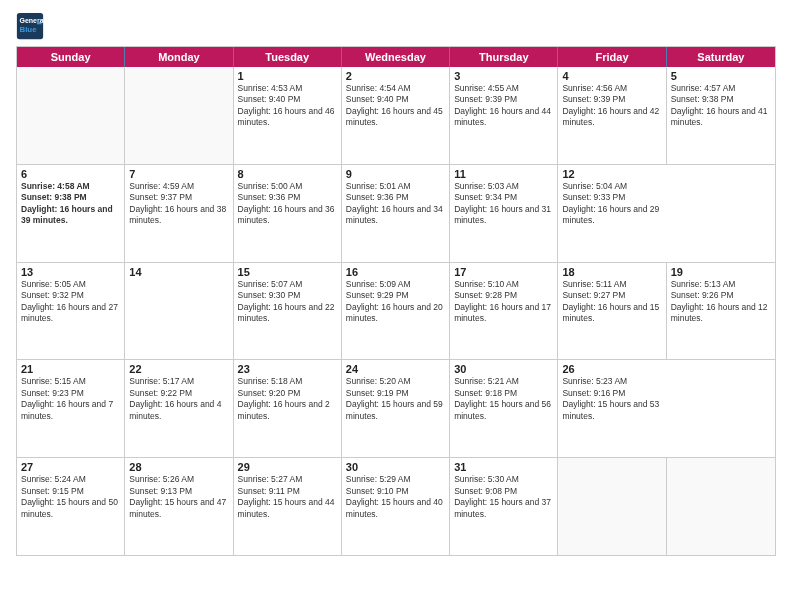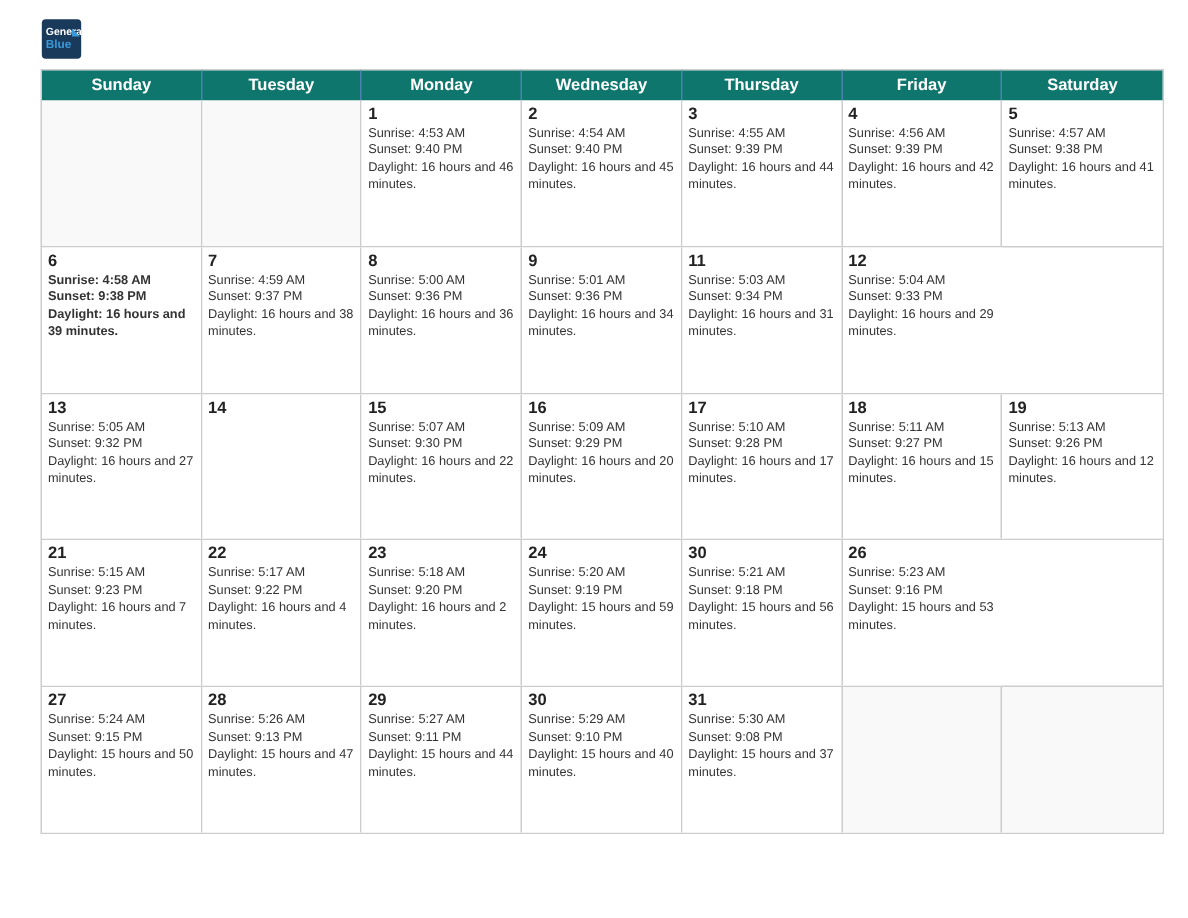--- a/index.html
+++ b/index.html
@@ -6,21 +6,21 @@
     body {
       width: 792px;
       height: 612px;
       font-family: Arial, sans-serif;
       background: #fff;
       overflow: hidden;
     }
     .page {
       width: 792px;
       height: 564px;
-      padding: 12px 16px 8px 27px;
+      padding: 12px 16px 8px 16px;
       display: flex;
       flex-direction: column;
     }
     .header {
       display: flex;
       justify-content: space-between;
       align-items: flex-start;
       margin-bottom: 6px;
     }
     .logo {
@@ -48,21 +48,21 @@
     }
     .calendar {
       flex: 1;
       display: flex;
       flex-direction: column;
       border: 1px solid #ccc;
     }
     .cal-header-row {
       display: grid;
       grid-template-columns: repeat(7, 1fr);
-      background: #0f766e;
+      background: #be185d;
     }
     .cal-header-cell {
       color: #fff;
       font-size: 11px;
       font-weight: bold;
       text-align: center;
       padding: 4px 2px;
       border-right: 1px solid #4a80b0;
     }
     .cal-header-cell:last-child { border-right: none; }
@@ -117,22 +117,22 @@
     </div>
     <div class="title-block">
       <div class="main-title"></div>
       <div class="subtitle"></div>
     </div>
   </div>
 
   <div class="calendar">
     <div class="cal-header-row" id="cal-header">
         <div class="cal-header-cell">Sunday</div>
+        <div class="cal-header-cell">Monday</div>
         <div class="cal-header-cell">Tuesday</div>
-        <div class="cal-header-cell">Monday</div>
         <div class="cal-header-cell">Wednesday</div>
         <div class="cal-header-cell">Thursday</div>
         <div class="cal-header-cell">Friday</div>
         <div class="cal-header-cell">Saturday</div>
       </div>
     <div class="cal-body" id="cal-body">
         <div class="cal-week">
           <div class="cal-cell empty"></div>
           <div class="cal-cell empty"></div>
           <div class="cal-cell">

